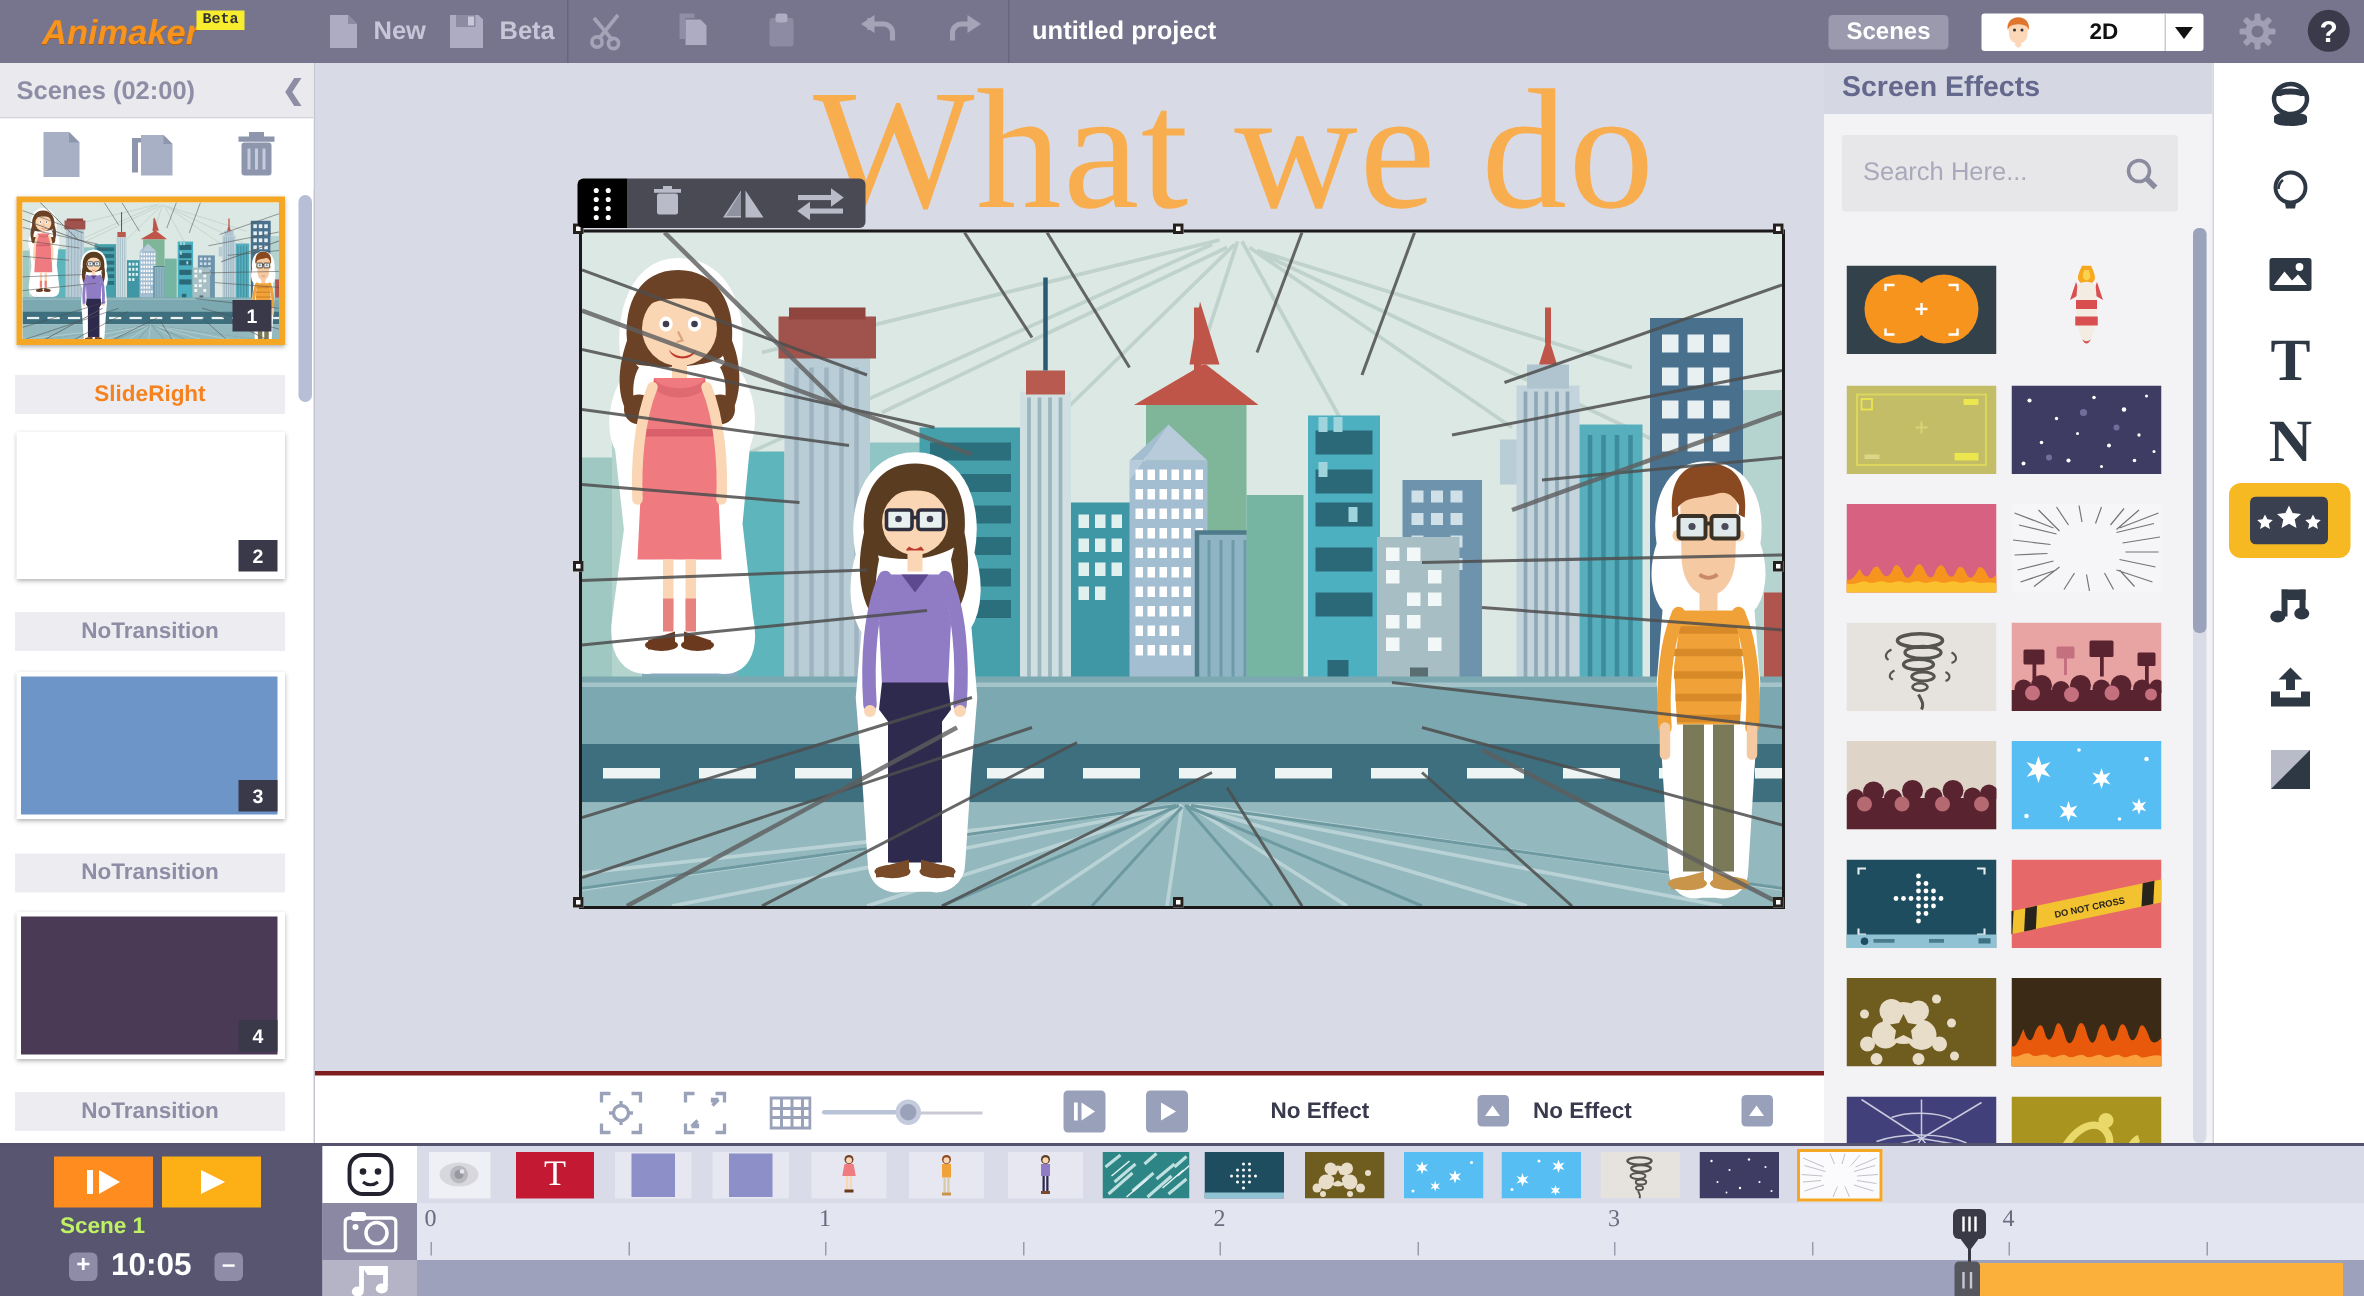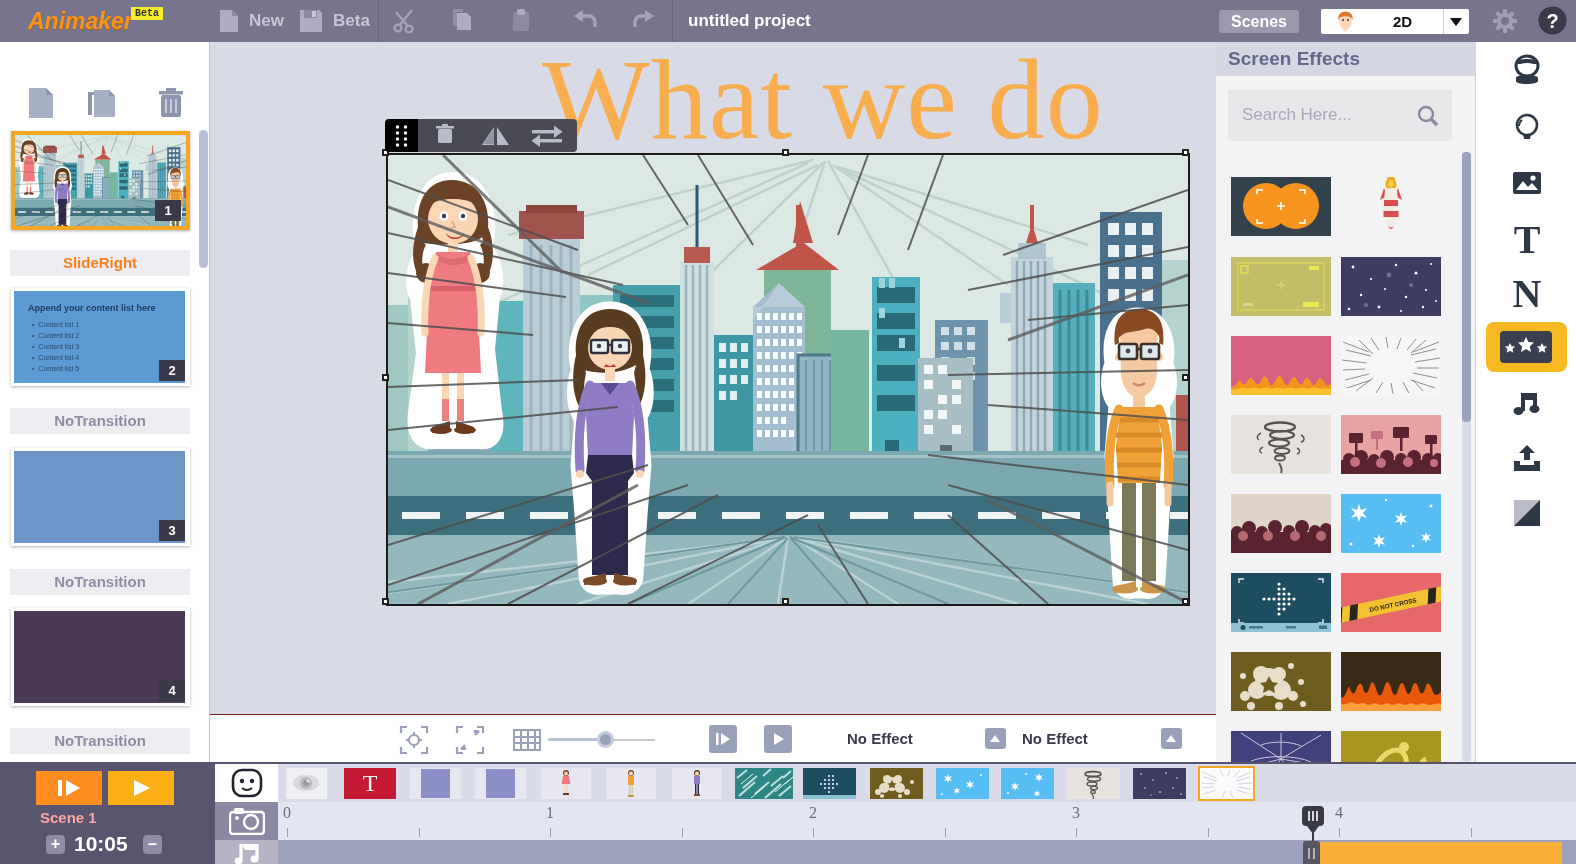--- a/index.html
+++ b/index.html
@@ -36,21 +36,21 @@
 
 #canvas { left:210px; top:42px; width:1124px; height:720px; background:#d8dae6; }
 #wwd { left:332px; top:-8px; font-family:"Liberation Serif", serif; font-weight:normal; font-size:114px; color:#f8ae4f; letter-spacing:1.1px; }
 #stage { left:178px; top:113px; width:800px; height:449px; outline:2px solid #1a1a1a; }
 .handle { position:absolute; width:7px; height:7px; background:#fff; border:2px solid #26201c; }
 #floatbar { left:175px; top:77px; width:192px; height:33px; }
 #floatbar .drag { position:absolute; left:0; top:0; width:33px; height:33px; background:#000; border-radius:4px 0 0 4px; }
 #floatbar .bar { position:absolute; left:33px; top:0; width:159px; height:33px; background:#4a4a54; border-radius:0 4px 4px 0; }
 
 
-#cbt { left:0; top:672px; width:1006px; height:48px; background:#fff; border-top:1px solid #7f1d1d; }
+#cbt { left:0; top:672px; width:1006px; height:48px; background:#fff; border-top:3px solid #7f1d1d; }
 .cbt-btn { position:absolute; top:10px; width:28px; height:28px; background:#99a1ba; border-radius:3px; }
 .noeff { position:absolute; top:15px; font-size:15px; font-weight:bold; color:#3a3a4e; }
 .upbtn { position:absolute; top:13px; width:21px; height:21px; background:#99a1ba; border-radius:3px; }
 .upbtn:after { content:""; position:absolute; left:5px; top:7px; border-left:5.5px solid transparent; border-right:5.5px solid transparent; border-bottom:7px solid #fff; }
 
 
 #effects { left:1216px; top:42px; width:259px; height:720px; background:#f3f3f5; overflow:hidden; }
 #eff-head { left:0; top:0; width:259px; height:34px; background:#d5d8e3; color:#63688c; font-size:19px; font-weight:bold; padding:6px 0 0 12px; }
 #search { left:12px; top:48px; width:224px; height:51px; background:#e7e7ea; border-radius:2px; color:#a9a9bb; font-size:17px; }
 #search .ph { position:absolute; left:14px; top:15px; }
@@ -61,21 +61,21 @@
 
 #iconbar { left:1475px; top:42px; width:101px; height:720px; background:#fff; border-left:1px solid #d4d4de; }
 .rico { position:absolute; left:33px; width:36px; height:36px; }
 #star-sel { position:absolute; left:10px; top:280px; width:81px; height:50px; background:#f7b921; border-radius:8px; }
 
 
 #timeline { left:0; top:762px; width:1576px; height:102px; background:#d9dbe8; border-top:2px solid #55536e; }
 #tl-left { left:0; top:0; width:215px; height:102px; background:#57556f; }
 #btn-oj { position:absolute; left:36px; top:7px; width:66px; height:34px; background:#ff8c1e; }
 #btn-am { position:absolute; left:108px; top:7px; width:66px; height:34px; background:#fcb016; }
-#scene1-t { position:absolute; left:40px; top:45px; color:#fca5a5; font-size:15px; font-weight:bold; }
+#scene1-t { position:absolute; left:40px; top:45px; color:#bef264; font-size:15px; font-weight:bold; }
 #time-t { position:absolute; left:74px; top:68px; color:#fff; font-size:21px; font-weight:bold; }
 .pm { position:absolute; top:71px; width:19px; height:19px; background:#8e8ca6; border-radius:4px; color:#fff; font-size:16px; font-weight:bold; text-align:center; line-height:17px; }
 #tl-tabs { left:215px; top:0; width:63px; height:102px; }
 .tab { position:absolute; left:0; width:63px; }
 #row-thumbs { left:278px; top:0; width:1298px; height:38px; background:#d9dbe8; }
 .tthumb { position:absolute; top:4px; height:31px; }
 #ruler { left:278px; top:38px; width:1298px; height:45px; background:#e3e5f0; }
 #ruler .num { position:absolute; top:2px; font-family:"Liberation Serif",serif; font-size:16px; color:#6b6b80; }
 #ruler .tick { position:absolute; top:26px; width:1px; height:9px; background:#9b9bb0; }
 #track { left:278px; top:76px; width:1298px; height:26px; background:#9da1bb; }
@@ -151,20 +151,24 @@
       </g>
       <circle cx="13" cy="13" r="4" fill="#77758d"></circle>
     </svg>
   <svg class="abs" style="left:1538px; top:6px; width:29px; height:29px;" viewBox="0 0 29 29">
       <circle cx="14.5" cy="14.5" r="14" fill="#3b3a4a"></circle>
       <text x="14.5" y="22" font-size="20" font-weight="bold" fill="#fff" text-anchor="middle" font-family="Liberation Sans">?</text>
     </svg>
 </div>
 
 <div class="abs" id="sidebar">
+  <div class="abs" id="sc-head">
+      <div class="t">Scenes (02:00)</div>
+      <div class="ch">❮</div>
+    </div>
   <div class="abs" id="sc-icons">
     <svg class="abs" style="left:26px;top:8px;width:30px;height:32px" viewBox="0 0 30 32">
         <path d="M3 1h17l7 7v23H3z" fill="#a8b0c6"></path>
         <path d="M20 1l7 7h-7z" fill="#8e96ad"></path>
       </svg>
     <svg class="abs" style="left:86px;top:8px;width:34px;height:32px" viewBox="0 0 34 32">
         <path d="M2 5h16l0 3H6v20H2z" fill="#8e96ad"></path>
         <path d="M8 3h15l6 6v21H8z" fill="#a8b0c6"></path>
         <path d="M23 3l6 6h-6z" fill="#8e96ad"></path>
       </svg>
@@ -180,24 +184,20 @@
 
   <div class="abs thumb-card" style="top:89px; height:99px; border:4px solid #f5a623;">
     <svg width="171" height="91" viewBox="0 0 800 426" preserveAspectRatio="none" style="display:block">
         <use href="#cityscene"></use>
       </svg>
     <div class="badge">1</div>
   </div>
   <div class="abs label-band" style="top:208px; color:#f5821f;">SlideRight</div>
 
   <div class="abs thumb-card" style="top:246px; height:98px; padding:3px;">
-    <div style="position:relative; width:171px; height:92px; background:#5d9ad3; overflow:hidden;">
-      <div style="position:absolute;left:14px;top:12px;font-size:9px;font-weight:bold;color:#1d3a5f;">Append your content list here</div>
-      <div style="position:absolute;left:18px;top:28px;font-size:7px;color:#2a4a6e;line-height:11px;">• &nbsp;Content list 1<br>• &nbsp;Content list 2<br>• &nbsp;Content list 3<br>• &nbsp;Content list 4<br>• &nbsp;Content list 5</div>
-    </div>
     <div class="badge">2</div>
   </div>
   <div class="abs label-band" style="top:366px;">NoTransition</div>
 
   <div class="abs thumb-card" style="top:406px; height:98px; padding:3px;">
     <div style="width:171px; height:92px; background:#6e95c8;"></div>
     <div class="badge">3</div>
   </div>
   <div class="abs label-band" style="top:527px;">NoTransition</div>
 

